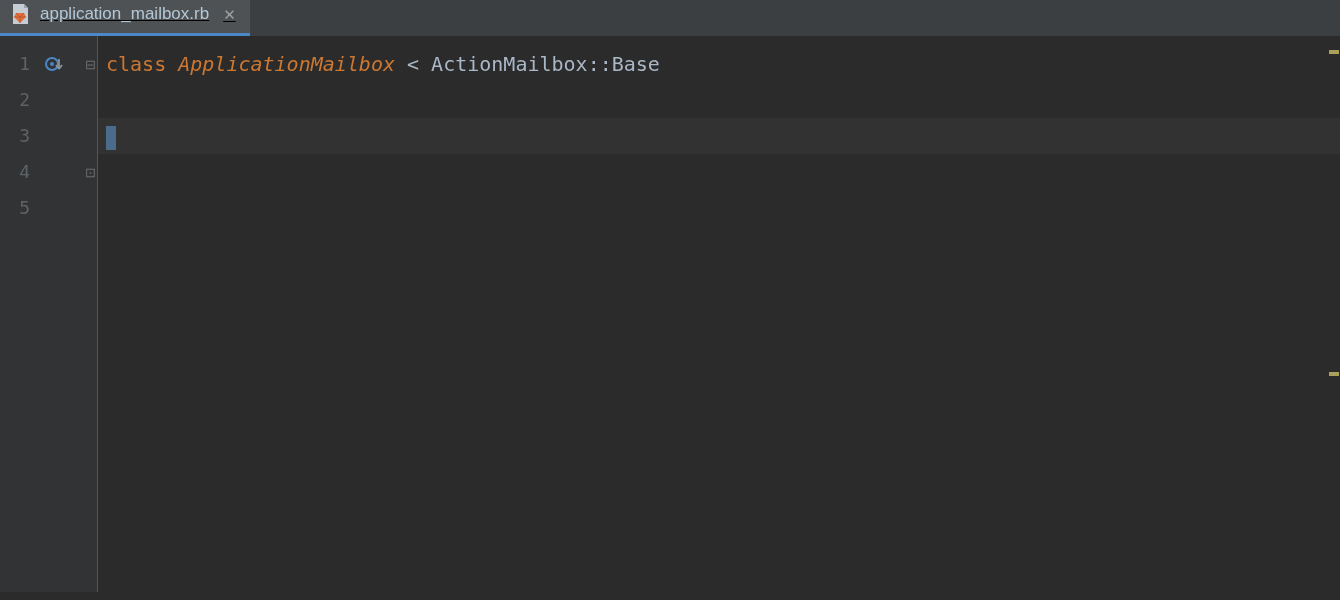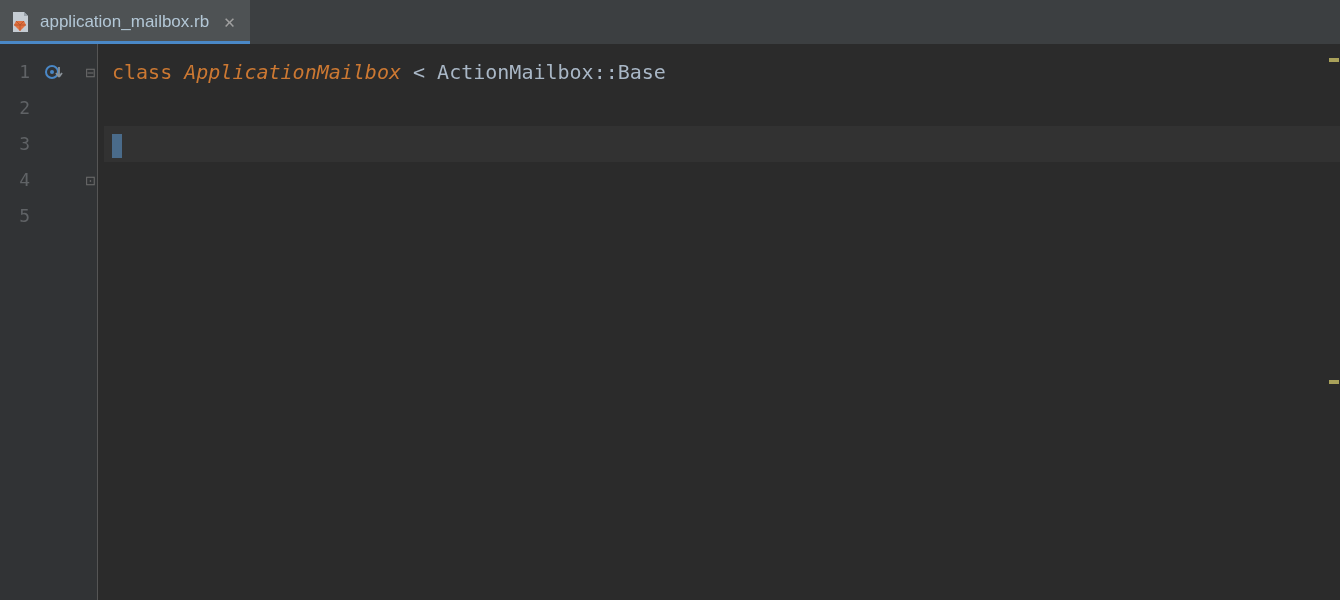--- a/index.html
+++ b/index.html
@@ -6,23 +6,24 @@
   body {
     background: #2b2b2b;
     font-family: "Menlo", "Monaco", "Consolas", monospace;
     font-size: 18px;
     overflow: hidden;
     width: 1340px;
     height: 600px;
   }
   .tab-bar {
     background: #3c3f41;
-    height: 44px;
+    height: 36px;
     display: flex;
     align-items: flex-end;
+    text-decoration: underline;
   }
   .tab {
     background: #4e5254;
     height: 44px;
     display: flex;
     align-items: center;
     padding: 0 14px 0 10px;
     position: relative;
     gap: 10px;
   }
@@ -118,21 +119,20 @@
     flex: 1;
     padding-top: 10px;
     position: relative;
   }
   .code-line {
     height: 36px;
     line-height: 36px;
     padding-left: 8px;
     white-space: pre;
     font-size: 20px;
-    margin-left: 6px;
   }
   .code-line.current {
     background: #323232;
   }
   .kw { color: #cc7832; }
   .classname { color: #cc7832; font-style: italic; }
   .const { color: #a9b7c6; }
   .cursor-block {
     display: inline-block;
     width: 10px;

